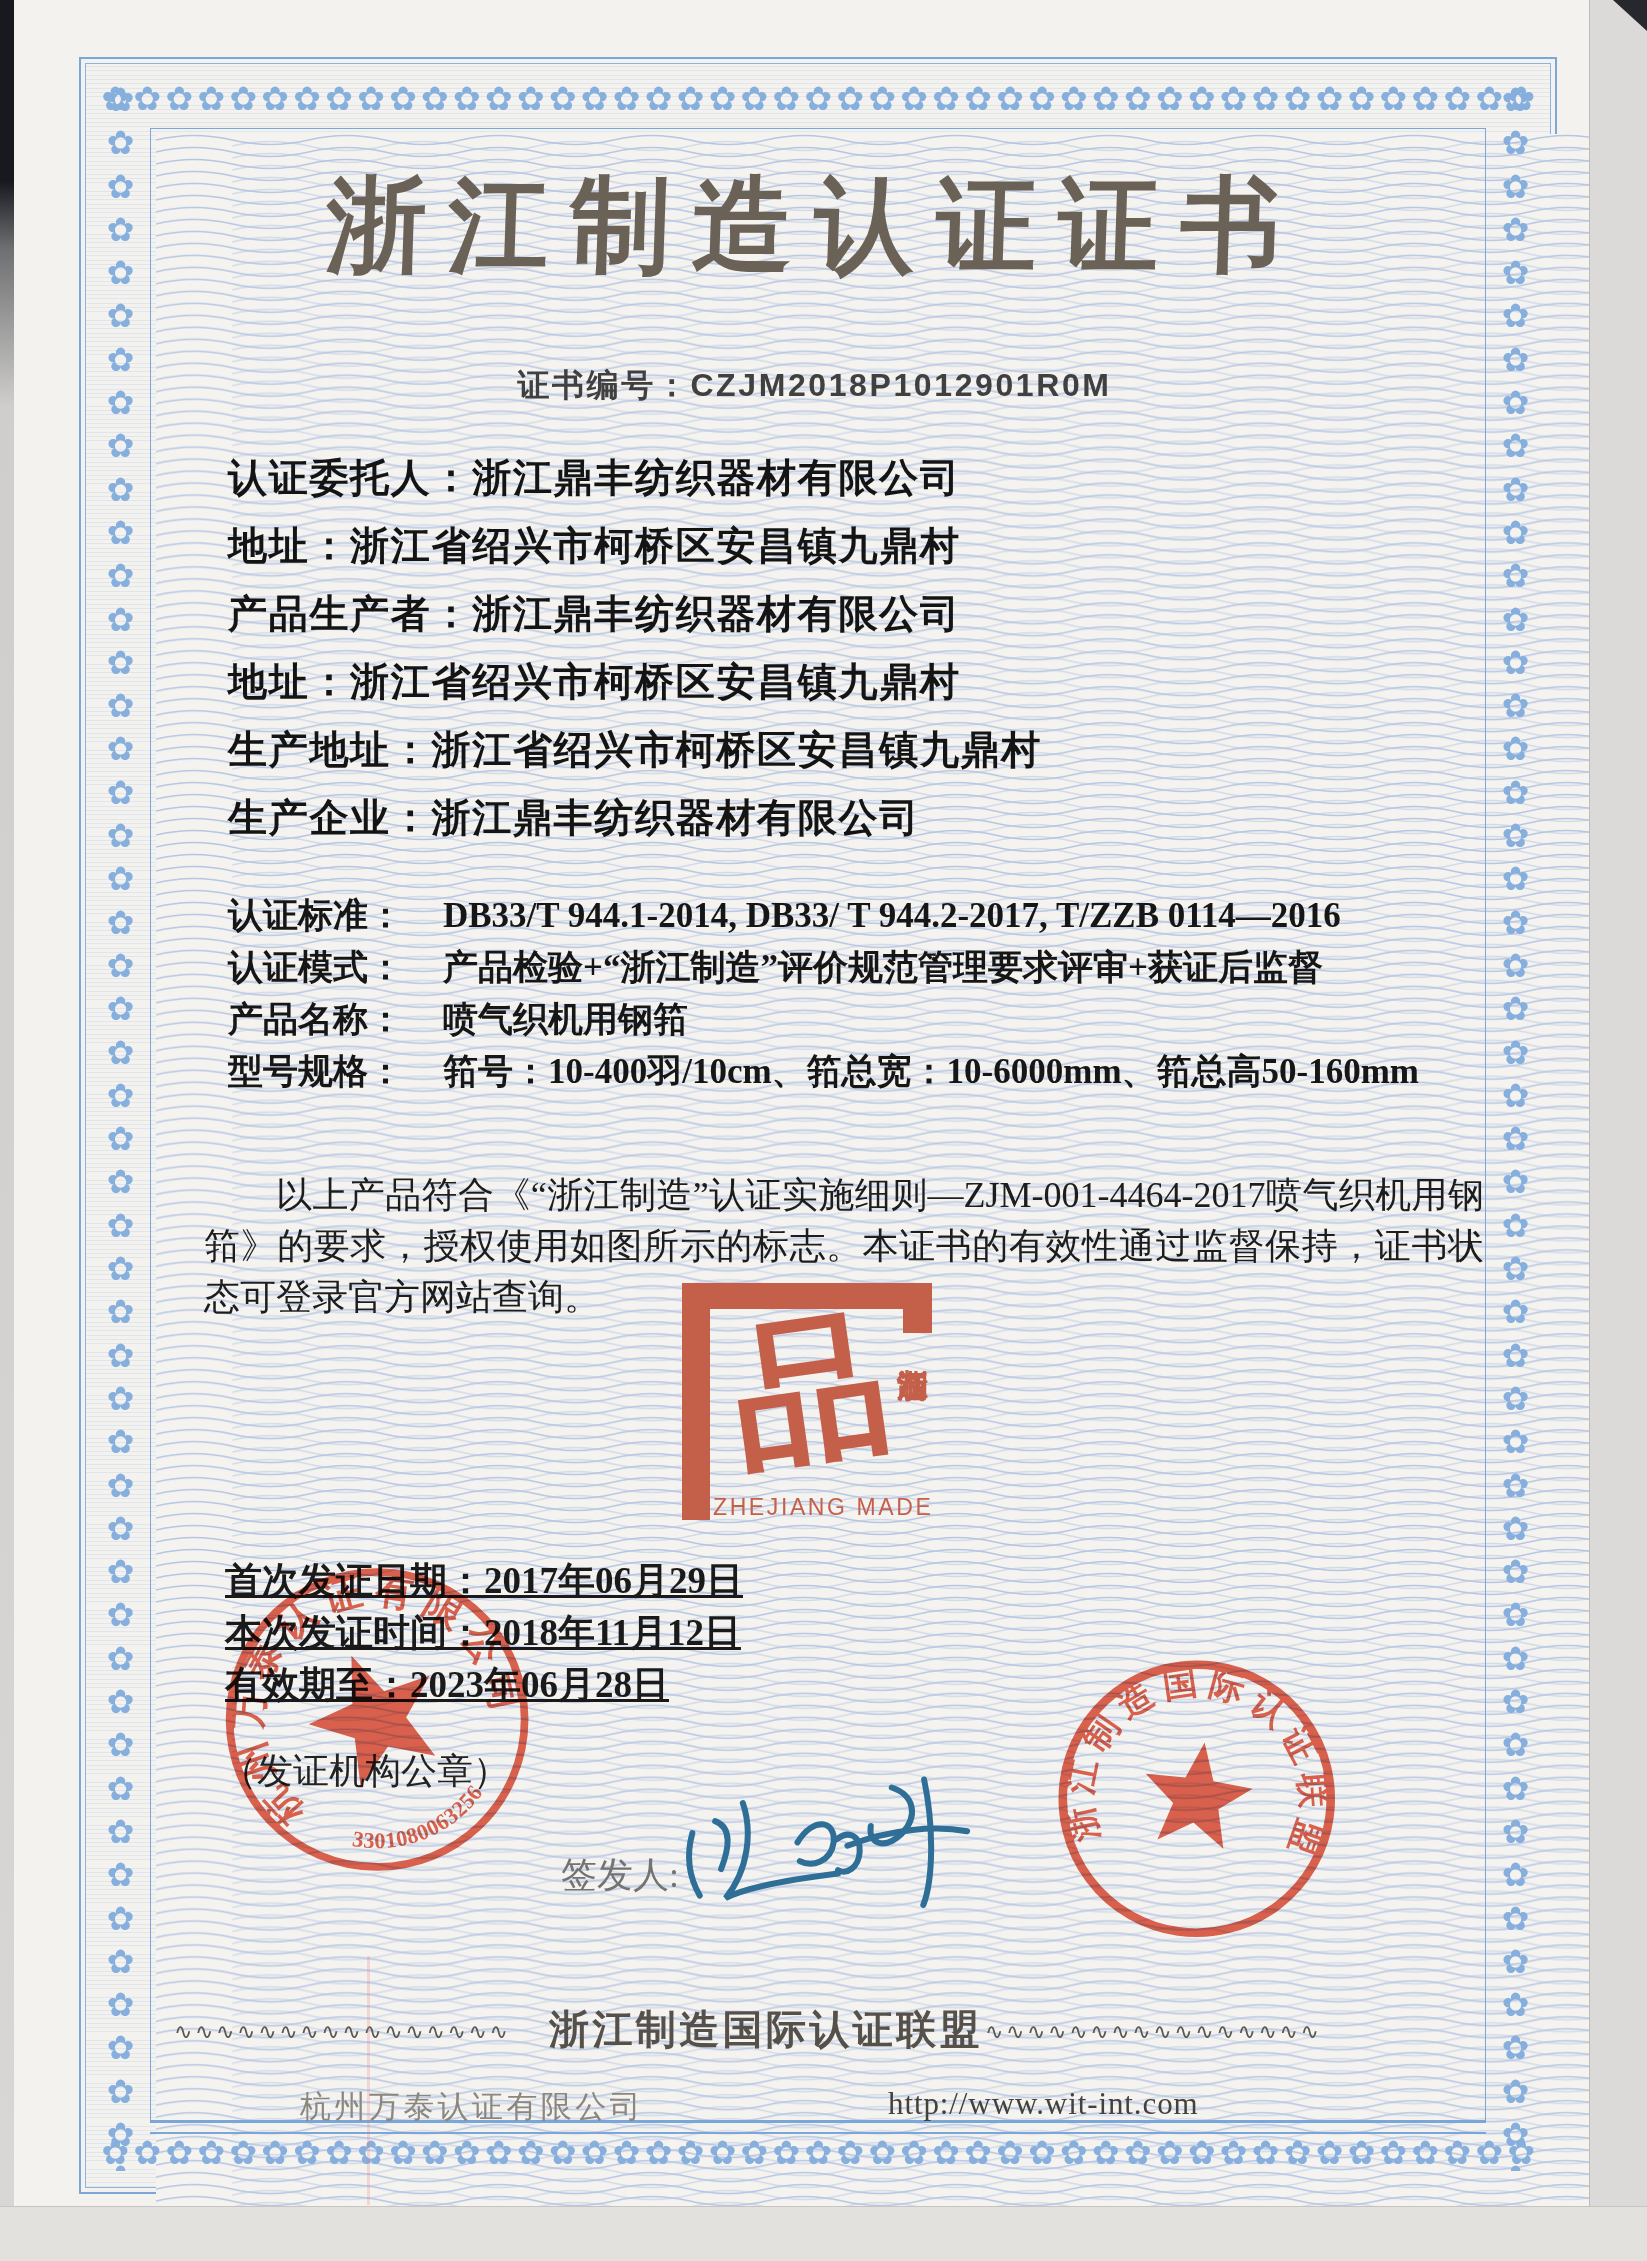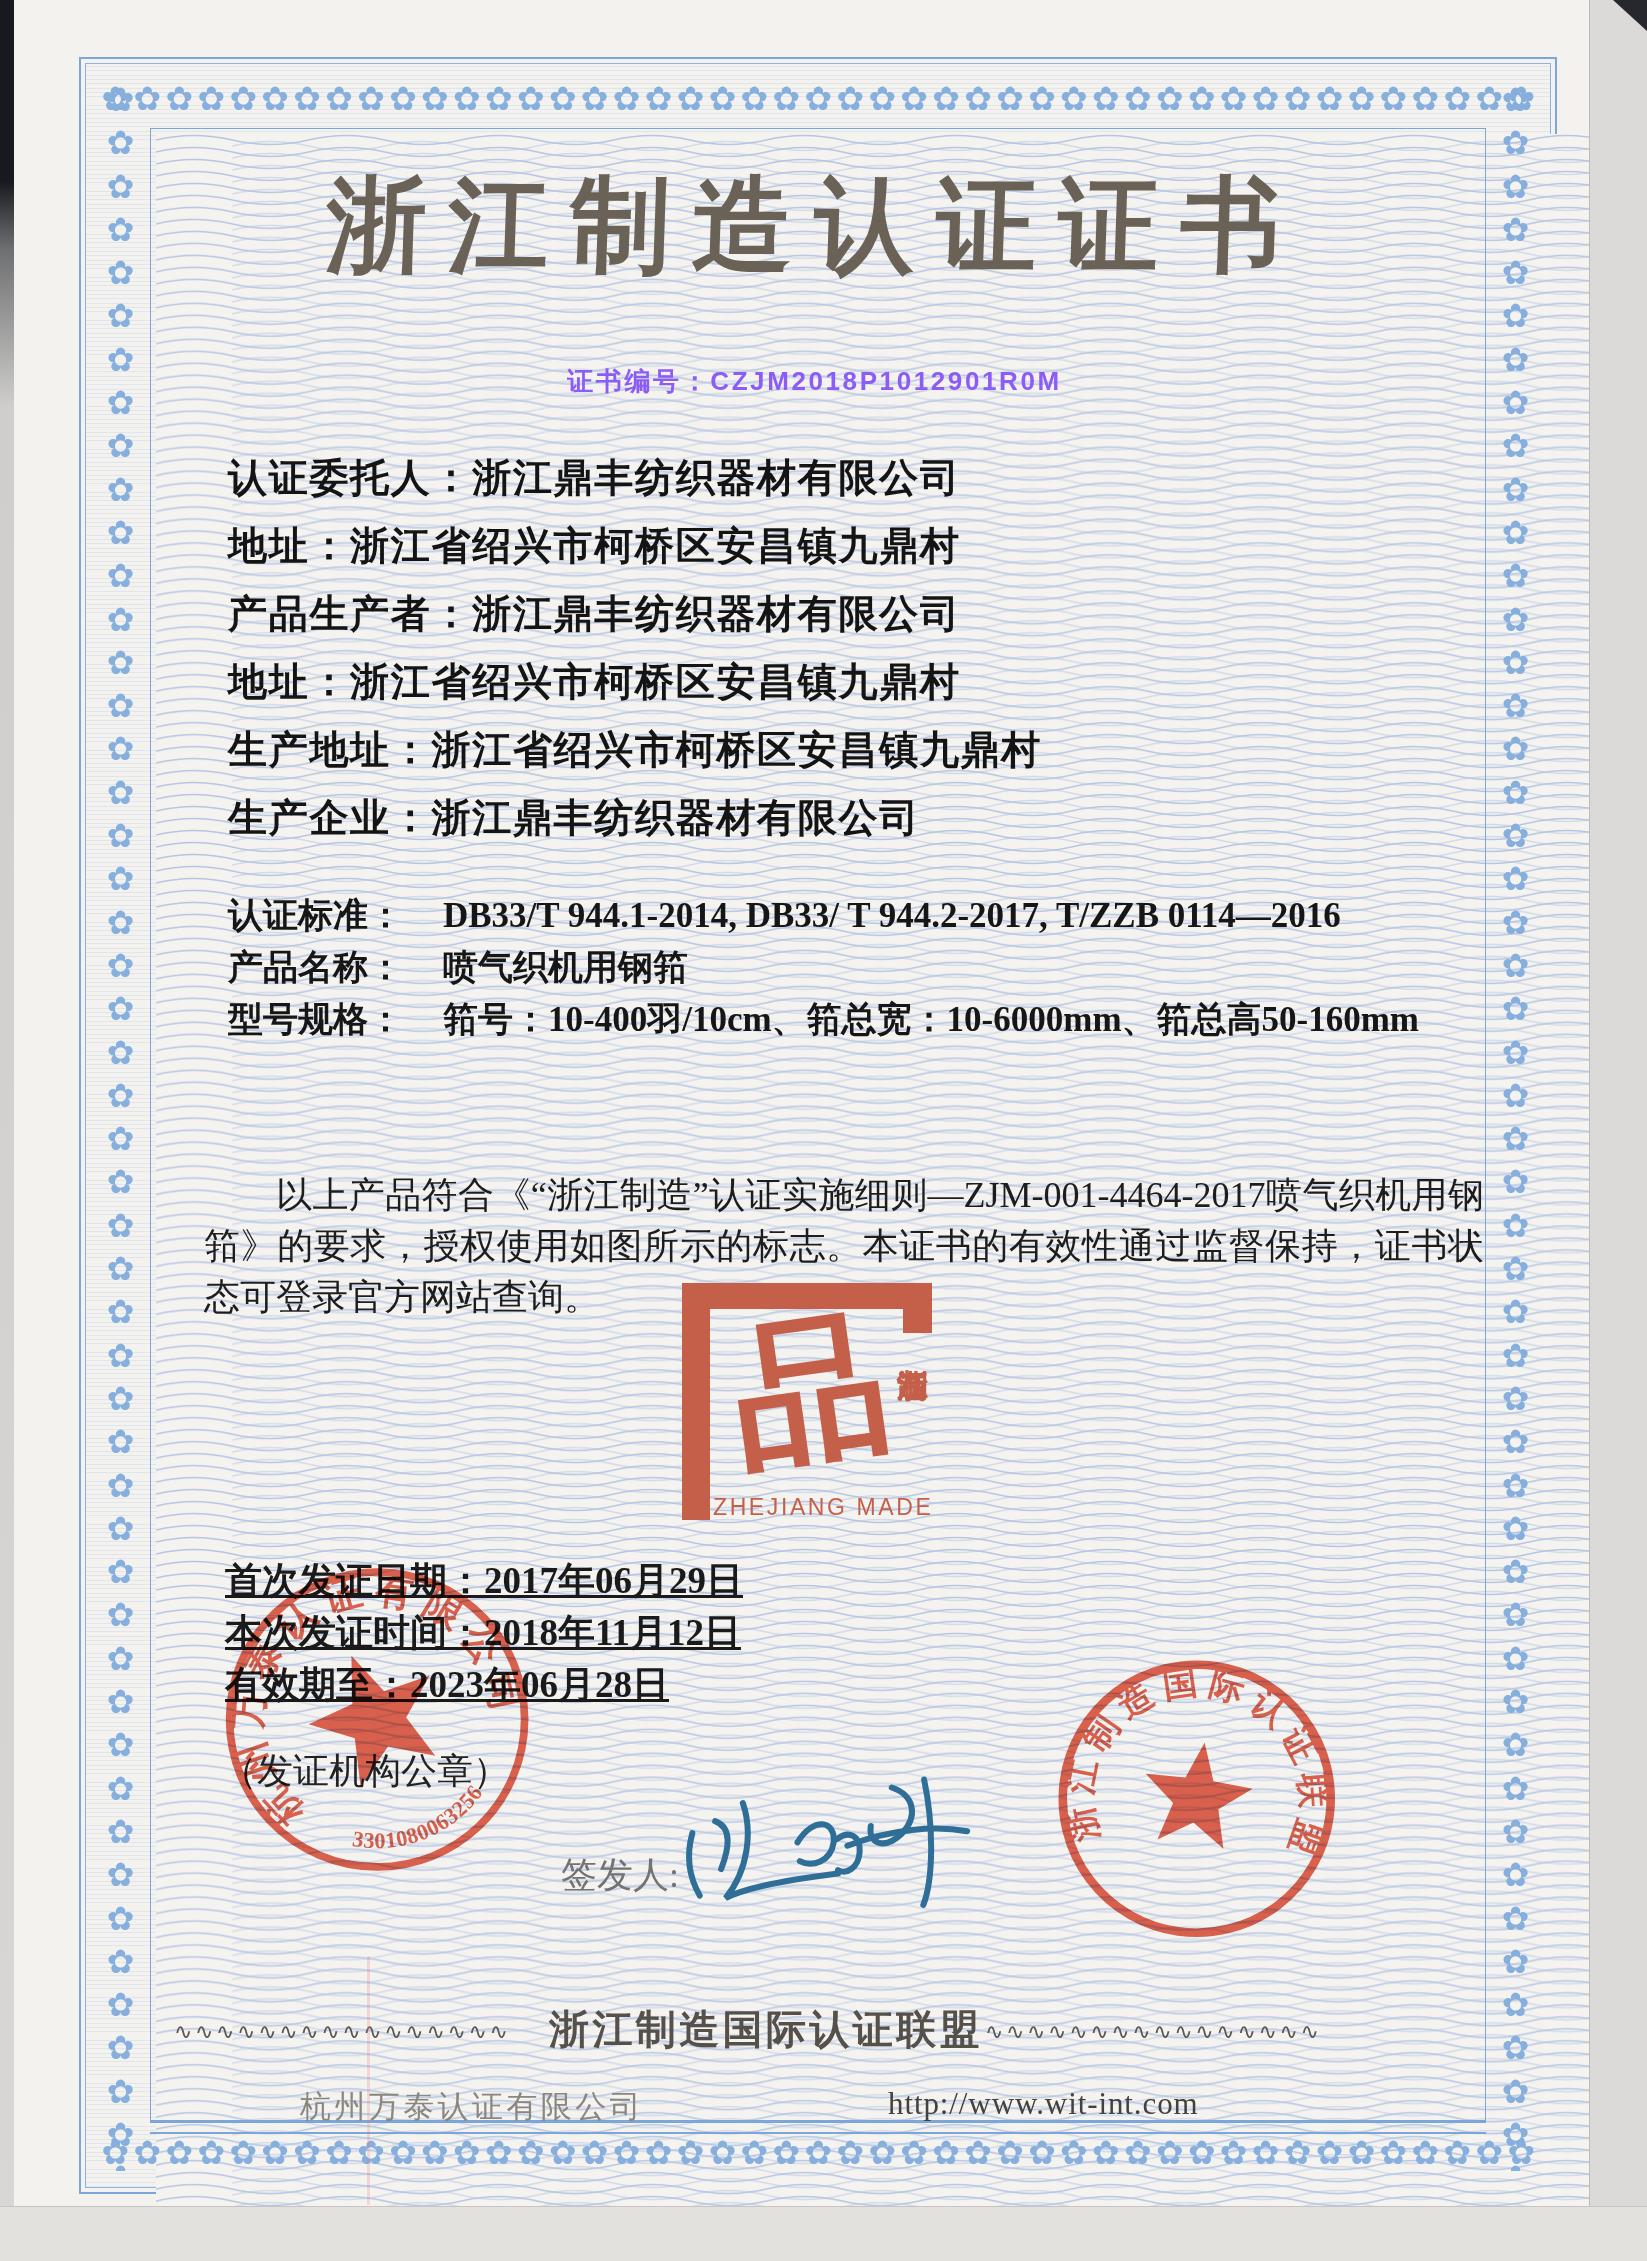--- a/index.html
+++ b/index.html
@@ -33,21 +33,21 @@
   .frame-inner{position:absolute;inset:69px;border:0.9px solid #7aa6d8;}
   .dbl-bottom{position:absolute;left:69px;right:69px;bottom:58px;height:10.3px;
     border-top:2.6px solid #7aa6d8;border-bottom:2.6px solid #7aa6d8;}
   .waves{position:absolute;left:75px;top:75px;right:75px;bottom:75px;}
   
   .title{position:absolute;left:154px;top:160px;width:1321px;text-align:center;
     font-size:100px;font-weight:bold;color:#6b6257;letter-spacing:22px;
     transform:scaleY(1.04) skewX(-2deg);}
   .certno{position:absolute;left:154px;top:364px;width:1321px;text-align:center;
     font-family:"Liberation Sans","DejaVu Sans",sans-serif;
-    font-size:26px;font-weight:bold;color:#8b5cf6;letter-spacing:2.6px;}
+    font-size:32px;font-weight:bold;color:#404040;letter-spacing:2.6px;}
   .info-block{position:absolute;left:228px;top:458px;width:1201px;
     font-family:"Liberation Sans","DejaVu Sans",sans-serif;
     font-size:39px;font-weight:bold;color:#141414;letter-spacing:1.7px;}
   .info-block .row{line-height:39px;margin-bottom:29px;}
   .spec-block{position:absolute;left:228px;top:896px;width:1227px;font-size:35px;color:#161616;}
   .spec-block .row{line-height:38px;margin-bottom:13px;white-space:nowrap;}
   .spec-label{font-family:"Liberation Sans","DejaVu Sans",sans-serif;font-weight:bold;}
   .spec-value{font-family:"Liberation Serif","DejaVu Serif",serif;font-weight:600;margin-left:40px;}
   .statement{position:absolute;left:204px;top:1170px;width:1280px;font-size:36px;
     line-height:51px;color:#1d1d1d;text-align:justify;text-indent:72px;}
@@ -123,20 +123,23 @@
     <div class="row">地址：浙江省绍兴市柯桥区安昌镇九鼎村</div>
     <div class="row">生产地址：浙江省绍兴市柯桥区安昌镇九鼎村</div>
     <div class="row">生产企业：浙江鼎丰纺织器材有限公司</div>
   </div>
 
   <div class="spec-block">
     <div class="row">
       <span class="spec-label">认证标准：</span><span class="spec-value">DB33/T 944.1-2014, DB33/ T 944.2-2017, T/ZZB 0114—2016</span>
     </div>
     <div class="row">
+      <span class="spec-label">认证模式：</span><span class="spec-value">产品检验+“浙江制造”评价规范管理要求评审+获证后监督</span>
+    </div>
+    <div class="row">
       <span class="spec-label">产品名称：</span><span class="spec-value">喷气织机用钢筘</span>
     </div>
     <div class="row">
       <span class="spec-label">型号规格：</span><span class="spec-value">筘号：10-400羽/10cm、筘总宽：10-6000mm、筘总高50-160mm</span>
     </div>
   </div>
 
   <div class="statement">以上产品符合《“浙江制造”认证实施细则—ZJM-001-4464-2017喷气织机用钢筘》的要求，授权使用如图所示的标志。本证书的有效性通过监督保持，证书状态可登录官方网站查询。</div>
 
   <div class="logo">

